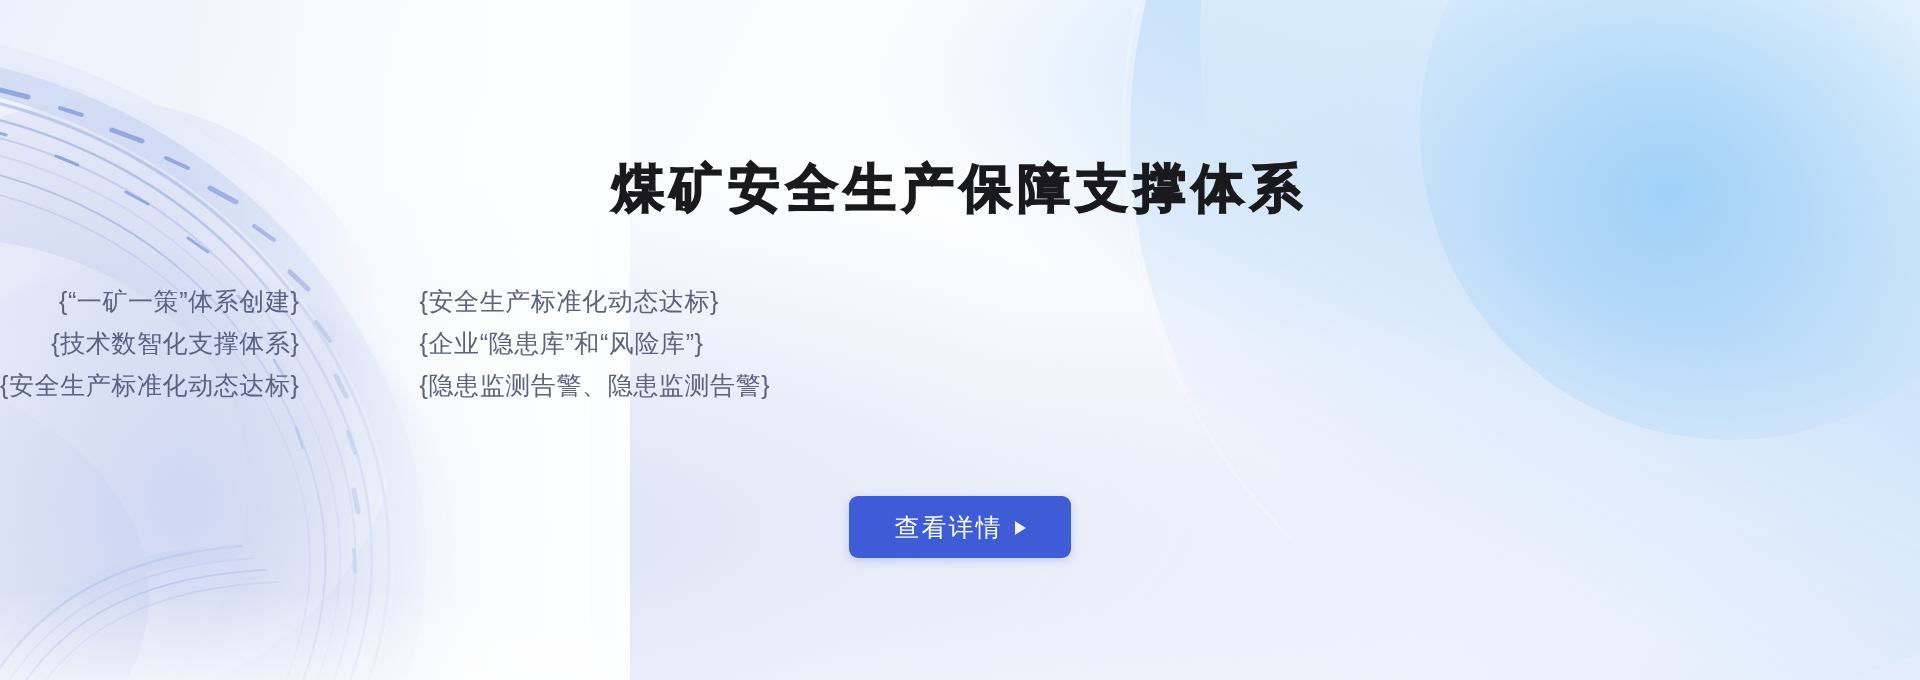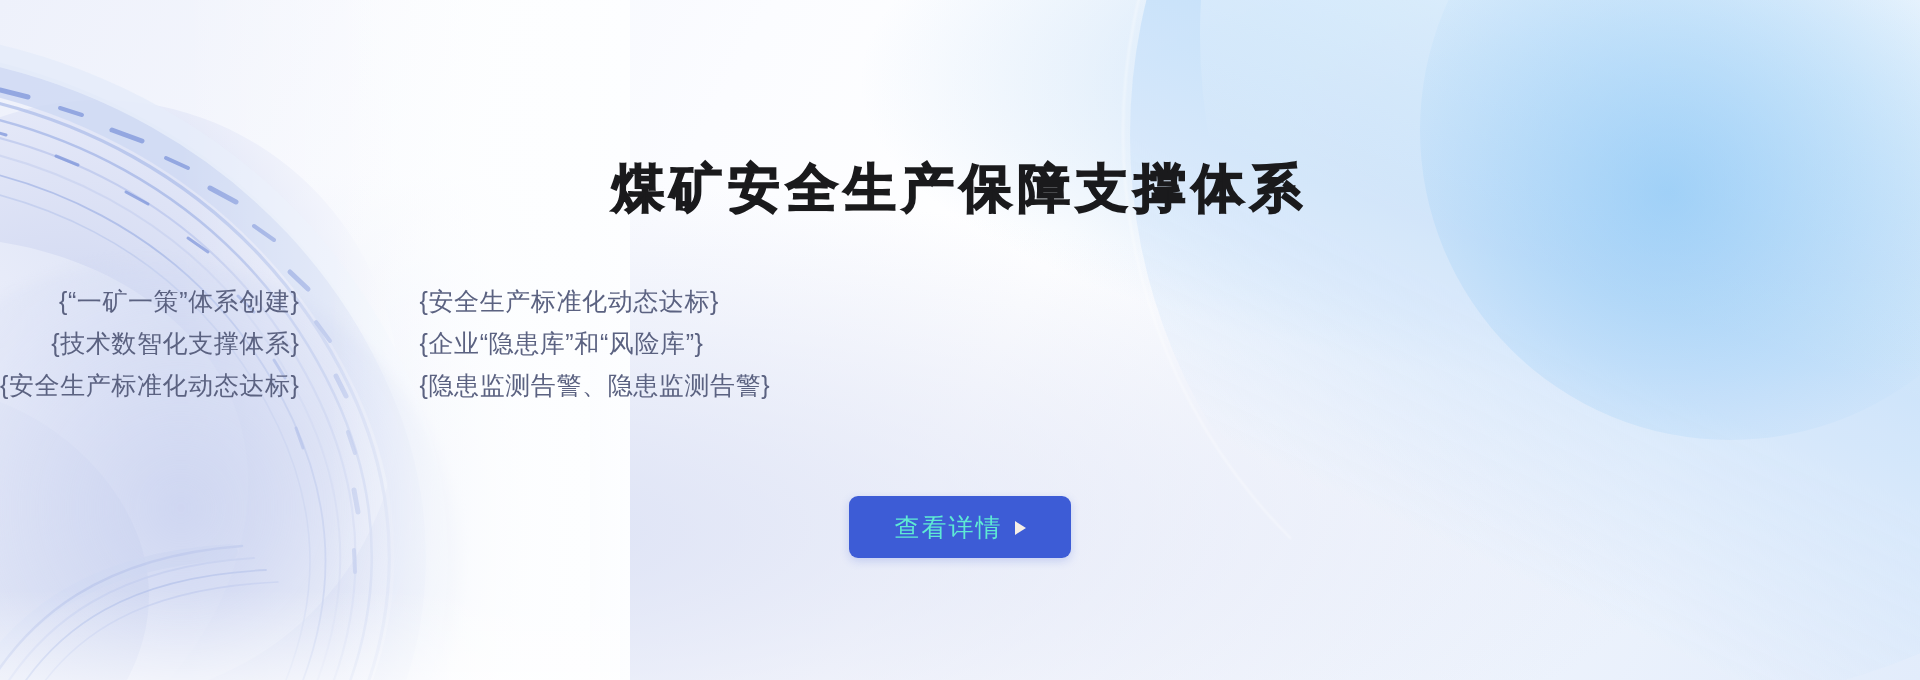--- a/index.html
+++ b/index.html
@@ -140,21 +140,21 @@
     display:inline-flex;
     align-items:center;
     justify-content:center;
     gap:12px;
     min-width:222px;
     height:62px;
     padding:0 30px;
     border:none;
     border-radius:9px;
     background:#3d5cd6;
-    color:#5eead4;
+    color:#ffffff;
     font-family:"Liberation Sans","DejaVu Sans",sans-serif;
     font-size:25px;
     letter-spacing:2px;
     font-weight:500;
     cursor:pointer;
     box-shadow:0 3px 10px rgba(61,92,214,.22);
   }
   .detail-btn .arrow {
     display:inline-block;
     width:0; height:0;

